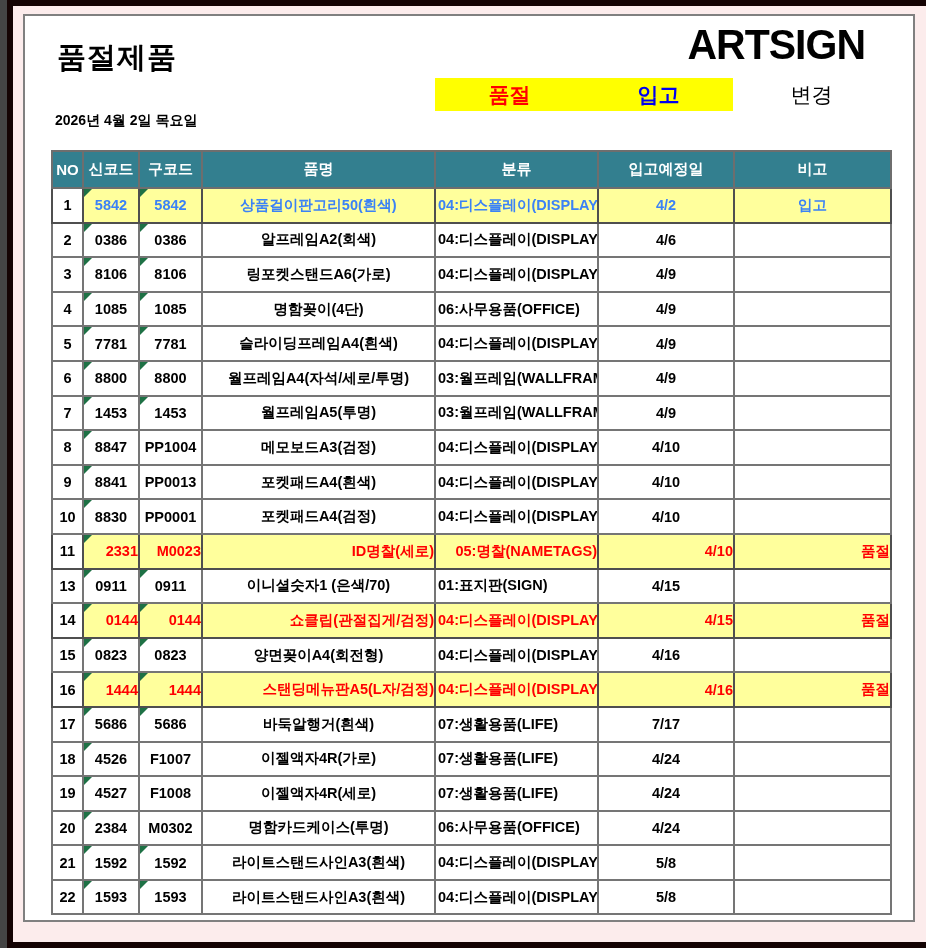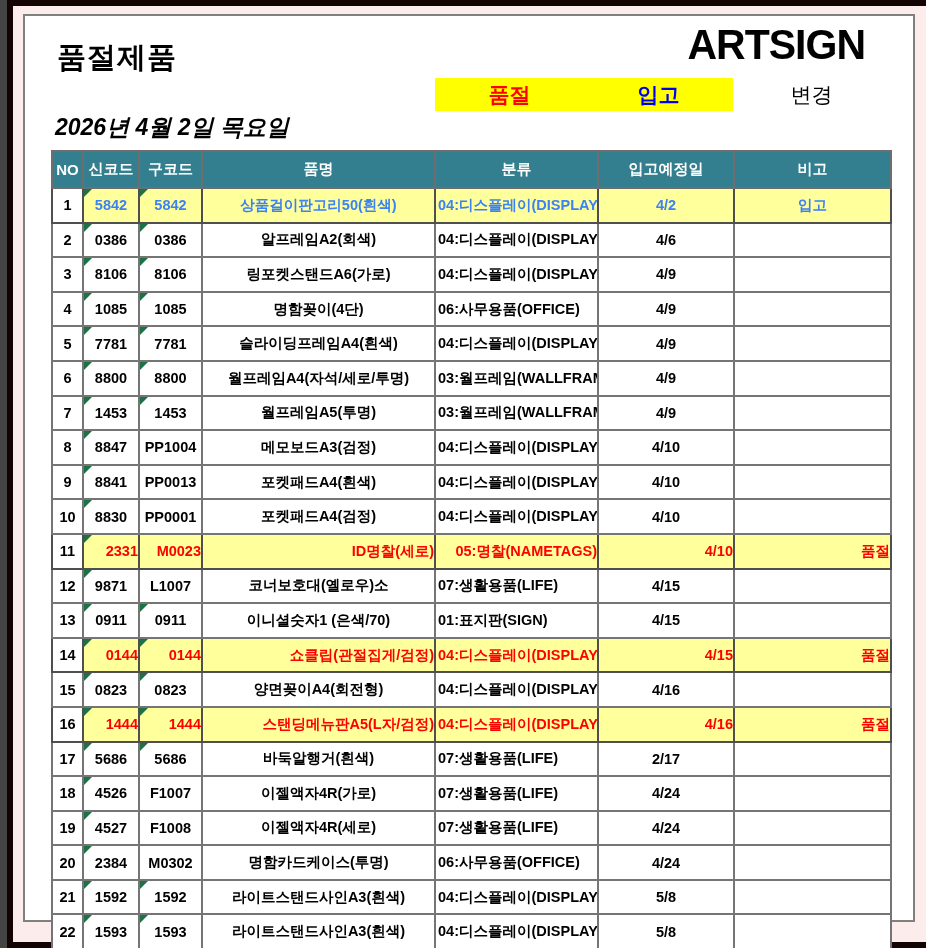--- a/index.html
+++ b/index.html
@@ -33,21 +33,21 @@
   .legend-item { flex:1; text-align:center; font-size:21px; font-weight:bold; }
   .legend-item.soldout { color:#ff0000; }
   .legend-item.arrival { color:#0000f0; }
   .legend-change {
     position:absolute; left:708px; top:62px; width:157px; height:33px;
     display:flex; align-items:center; justify-content:center;
     font-size:21px; font-weight:normal; color:#000;
   }
   .date-line {
     position:absolute; left:30px; top:96px;
-    font-size:23px; font-weight:bold; color:#000;font-style:italic;
+    font-size:14px; font-weight:bold; color:#000;
   }
   table.products {
     position:absolute; left:26px; top:134px; width:839px;
     table-layout:fixed; border-collapse:collapse;
     border:2px solid #6e6e6e;
   }
   .products th {
     height:35px; background:#337F8F; color:#ffffff;
     font-size:15px; font-weight:bold; padding:0;
     border:2px solid #6e6e6e;
@@ -201,29 +201,20 @@
           <tr class="hl soldout">
             <td class="no">11</td>
             <td class="code"><i class="tri"></i>2331</td>
             <td class="code">M0023</td>
             <td class="name">ID명찰(세로)</td>
             <td class="cat">05:명찰(NAMETAGS)</td>
             <td class="due">4/10</td>
             <td class="note">품절</td>
           </tr>
           <tr>
-            <td class="no">12</td>
-            <td class="code"><i class="tri"></i>9871</td>
-            <td class="code">L1007</td>
-            <td class="name">코너보호대(옐로우)소</td>
-            <td class="cat">07:생활용품(LIFE)</td>
-            <td class="due">4/15</td>
-            <td class="note"></td>
-          </tr>
-          <tr>
             <td class="no">13</td>
             <td class="code"><i class="tri"></i>0911</td>
             <td class="code"><i class="tri"></i>0911</td>
             <td class="name">이니셜숫자1 (은색/70)</td>
             <td class="cat">01:표지판(SIGN)</td>
             <td class="due">4/15</td>
             <td class="note"></td>
           </tr>
           <tr class="hl soldout">
             <td class="no">14</td>
@@ -251,21 +242,21 @@
             <td class="cat">04:디스플레이(DISPLAY)</td>
             <td class="due">4/16</td>
             <td class="note">품절</td>
           </tr>
           <tr>
             <td class="no">17</td>
             <td class="code"><i class="tri"></i>5686</td>
             <td class="code"><i class="tri"></i>5686</td>
             <td class="name">바둑알행거(흰색)</td>
             <td class="cat">07:생활용품(LIFE)</td>
-            <td class="due">2/17</td>
+            <td class="due">7/17</td>
             <td class="note"></td>
           </tr>
           <tr>
             <td class="no">18</td>
             <td class="code"><i class="tri"></i>4526</td>
             <td class="code">F1007</td>
             <td class="name">이젤액자4R(가로)</td>
             <td class="cat">07:생활용품(LIFE)</td>
             <td class="due">4/24</td>
             <td class="note"></td>

